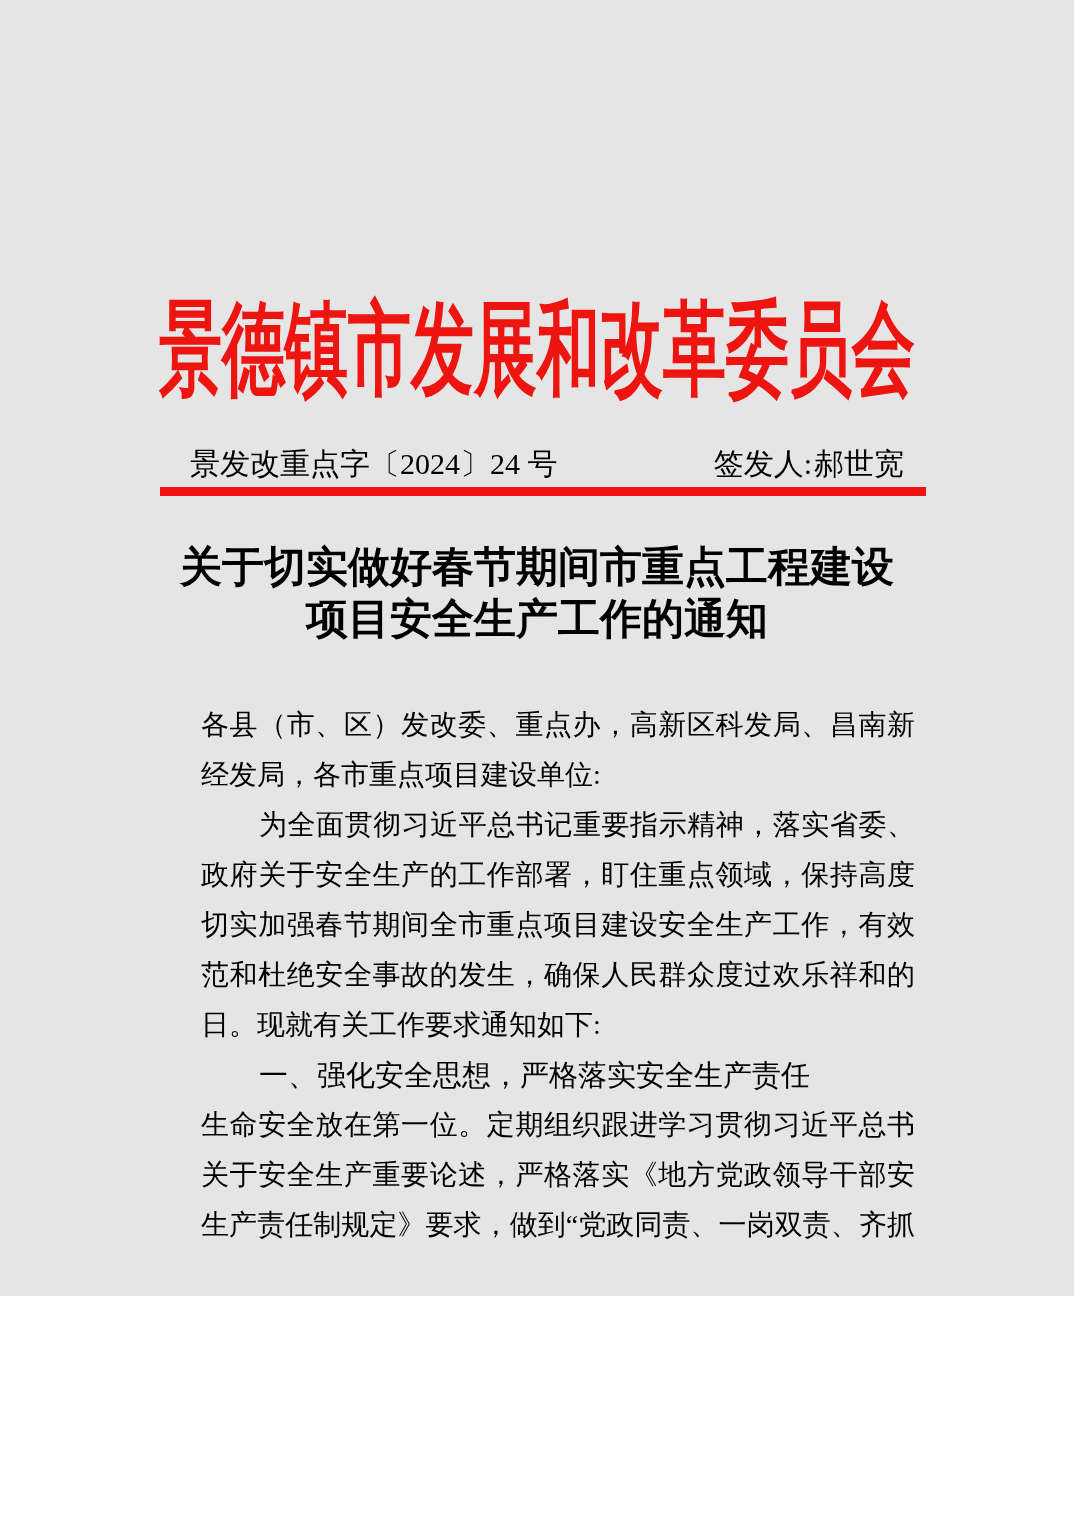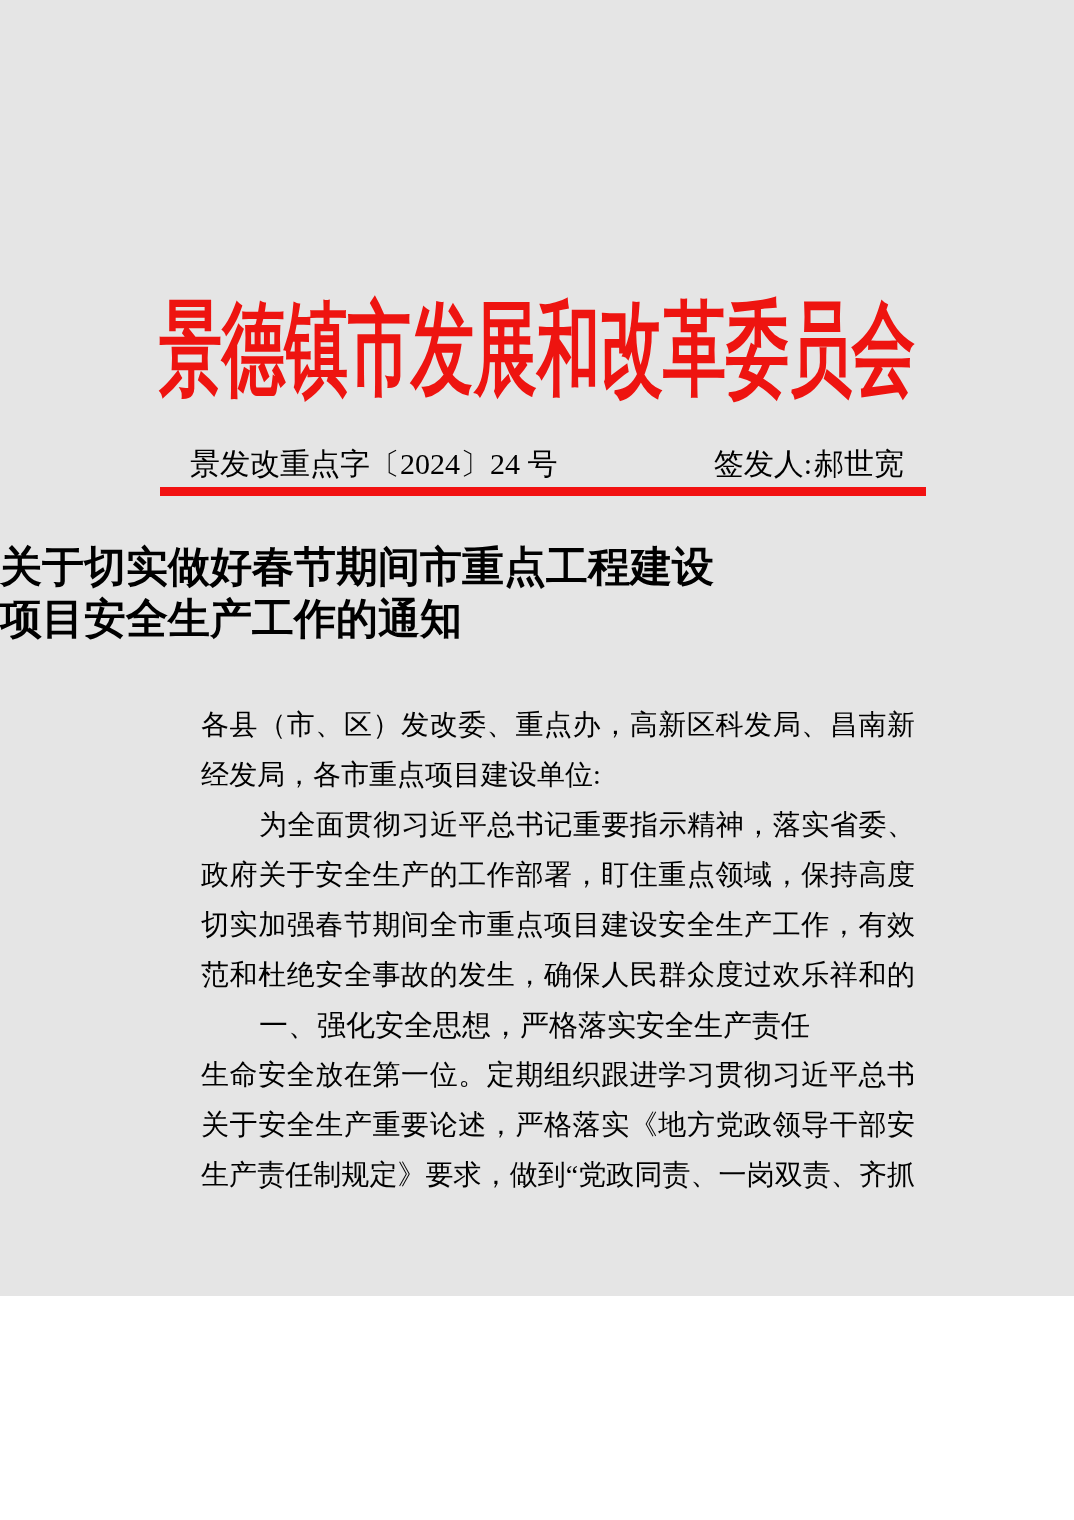--- a/index.html
+++ b/index.html
@@ -61,20 +61,21 @@
     width: 766px;
     height: 9px;
     background: var(--rule-red, #f21212);
   }
   
   .dtitle {
     position: absolute;
     left: 0;
     top: 541px;
     width: 100%;
+    text-align: center;
     font-weight: 700;
     font-size: 42px;
     line-height: 52px;
   }
   
   .docbody {
     position: absolute;
     left: 161px;
     top: 700px;
     width: 754px;
@@ -125,19 +126,20 @@
     <div>项目安全生产工作的通知</div>
   </div>
 
   <div class="docbody">
     <div class="bline j">各县（市、区）发改委、重点办，高新区科发局、昌南新区</div>
     <div class="bline">经发局，各市重点项目建设单位:</div>
     <div class="bline j ind">为全面贯彻习近平总书记重要指示精神，落实省委、省</div>
     <div class="bline j">政府关于安全生产的工作部署，盯住重点领域，保持高度警</div>
     <div class="bline j">切实加强春节期间全市重点项目建设安全生产工作，有效防</div>
     <div class="bline j">范和杜绝安全事故的发生，确保人民群众度过欢乐祥和的节</div>
+    <div class="bline">日。现就有关工作要求通知如下:</div>
     <div class="bline hd ind">一、强化安全思想，严格落实安全生产责任</div>
     <div class="bline j">生命安全放在第一位。定期组织跟进学习贯彻习近平总书记</div>
     <div class="bline j">关于安全生产重要论述，严格落实《地方党政领导干部安全</div>
     <div class="bline j">生产责任制规定》要求，做到“党政同责、一岗双责、齐抓</div>
   </div>
 
 </div>
 
 </body></html>

